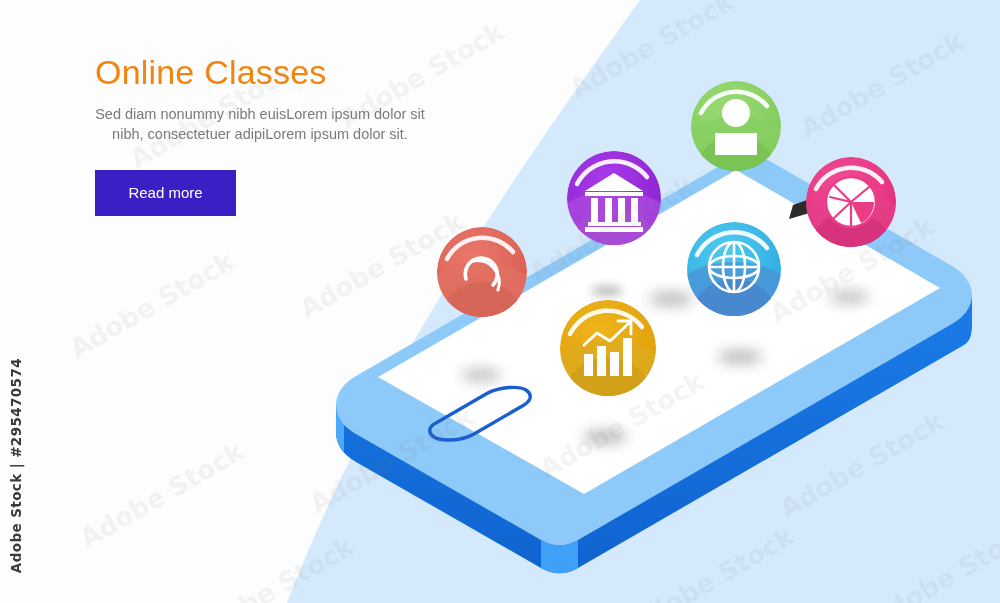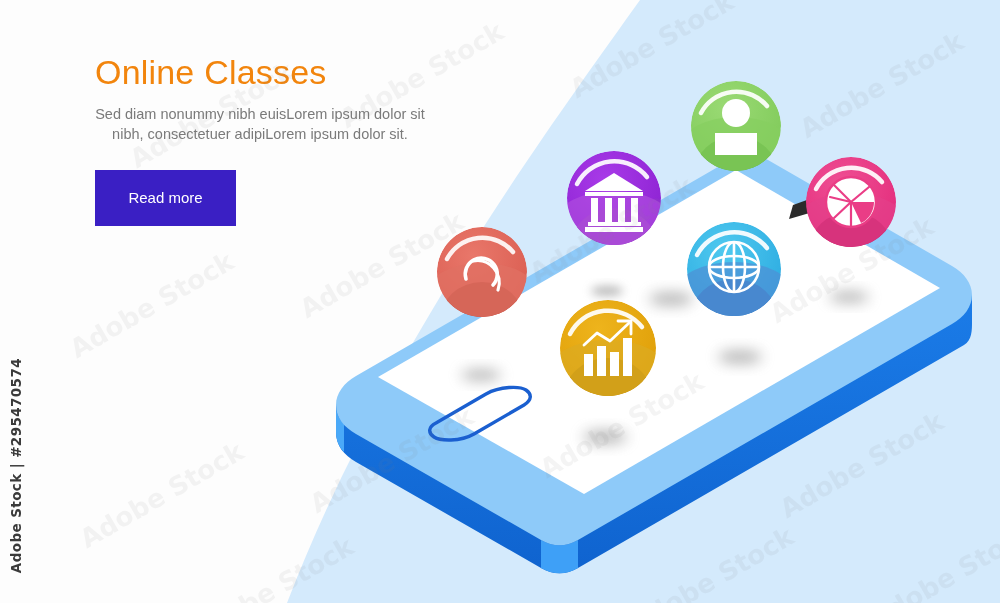--- a/index.html
+++ b/index.html
@@ -20,21 +20,21 @@
   .copy{position:absolute;left:95px;top:52px;width:360px;}
   .title{
     font-size:34px;line-height:40px;color:#f2850d;font-weight:400;
     letter-spacing:.2px;margin:0 0 12px 0;white-space:nowrap;
   }
   .subtitle{
     font-size:14.5px;line-height:20px;color:#7a7a7a;font-weight:400;
     margin:0;text-align:center;width:330px;
   }
   .cta{
-    margin-top:26px;width:141px;height:56px;background:#3a1fc4;
+    margin-top:26px;width:141px;height:46px;background:#3a1fc4;
     color:#ffffff;font-size:15px;line-height:40px;text-align:center;
     border:none;cursor:pointer;display:block;padding:0;
     font-family:"Liberation Sans", sans-serif;
   }
 
   
   .device{position:absolute;left:0;top:0;width:1000px;height:603px;pointer-events:none;}
 
   
   .bubble{position:absolute;pointer-events:auto;cursor:pointer;}

